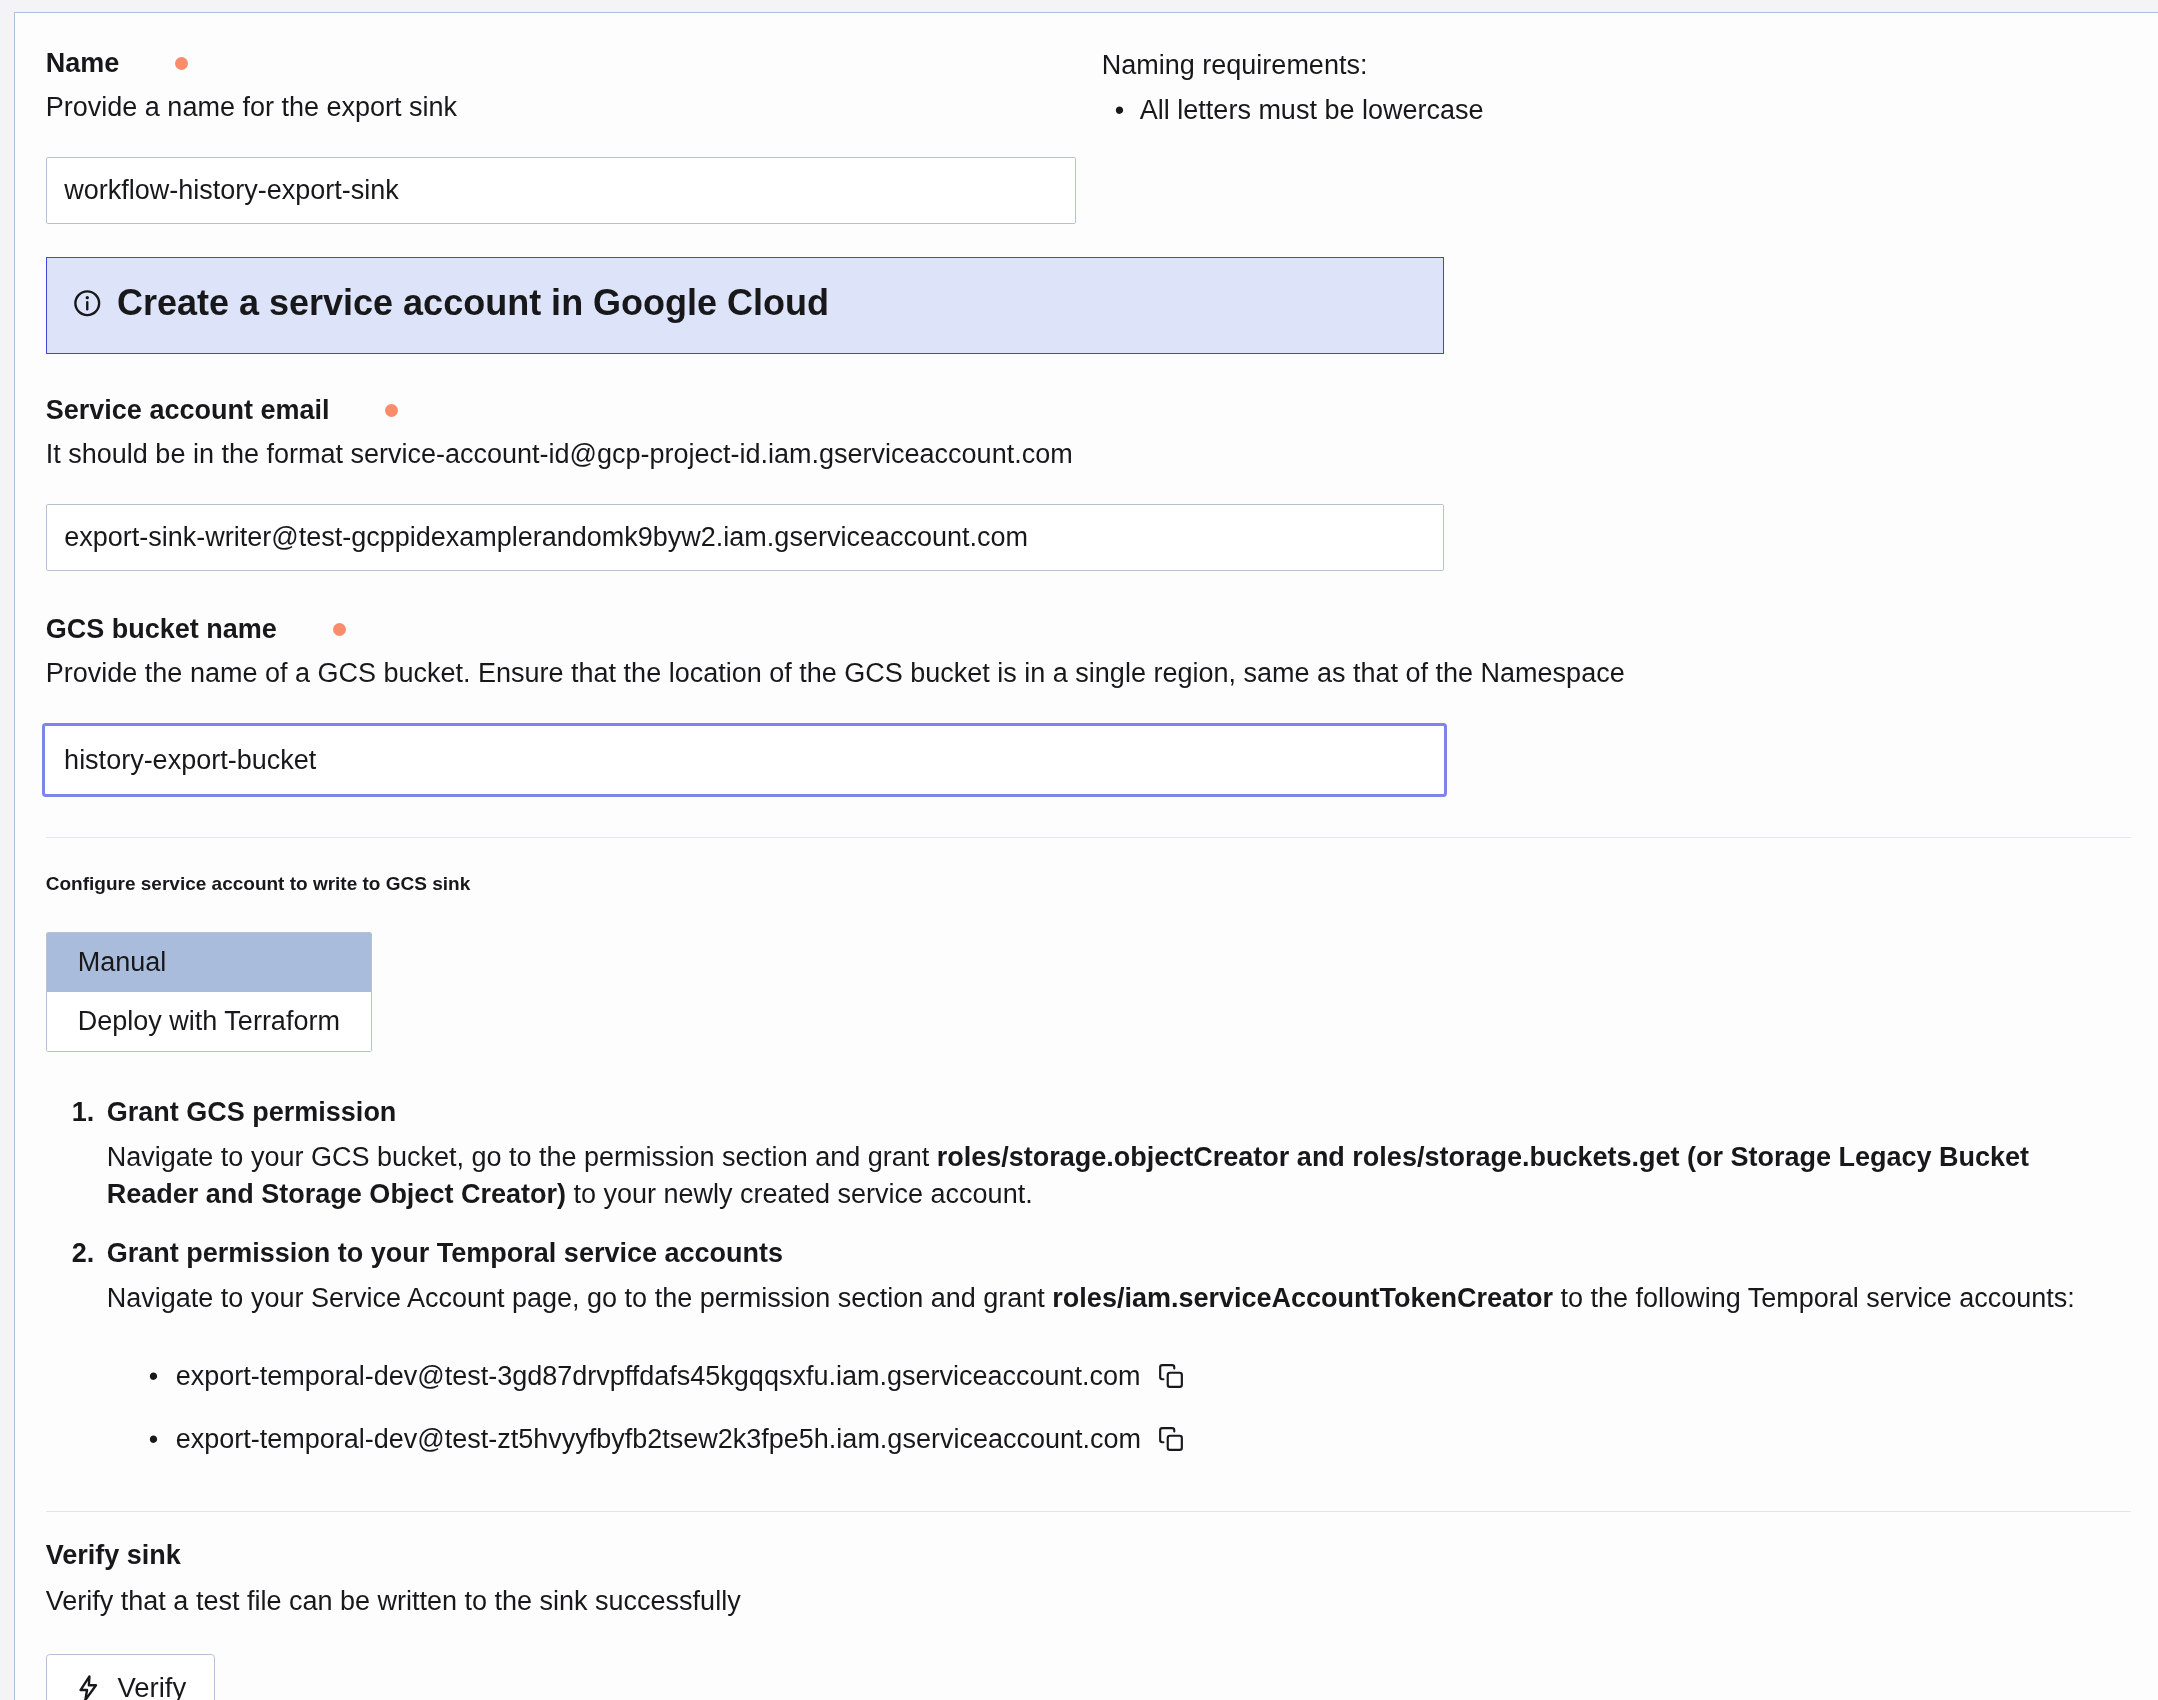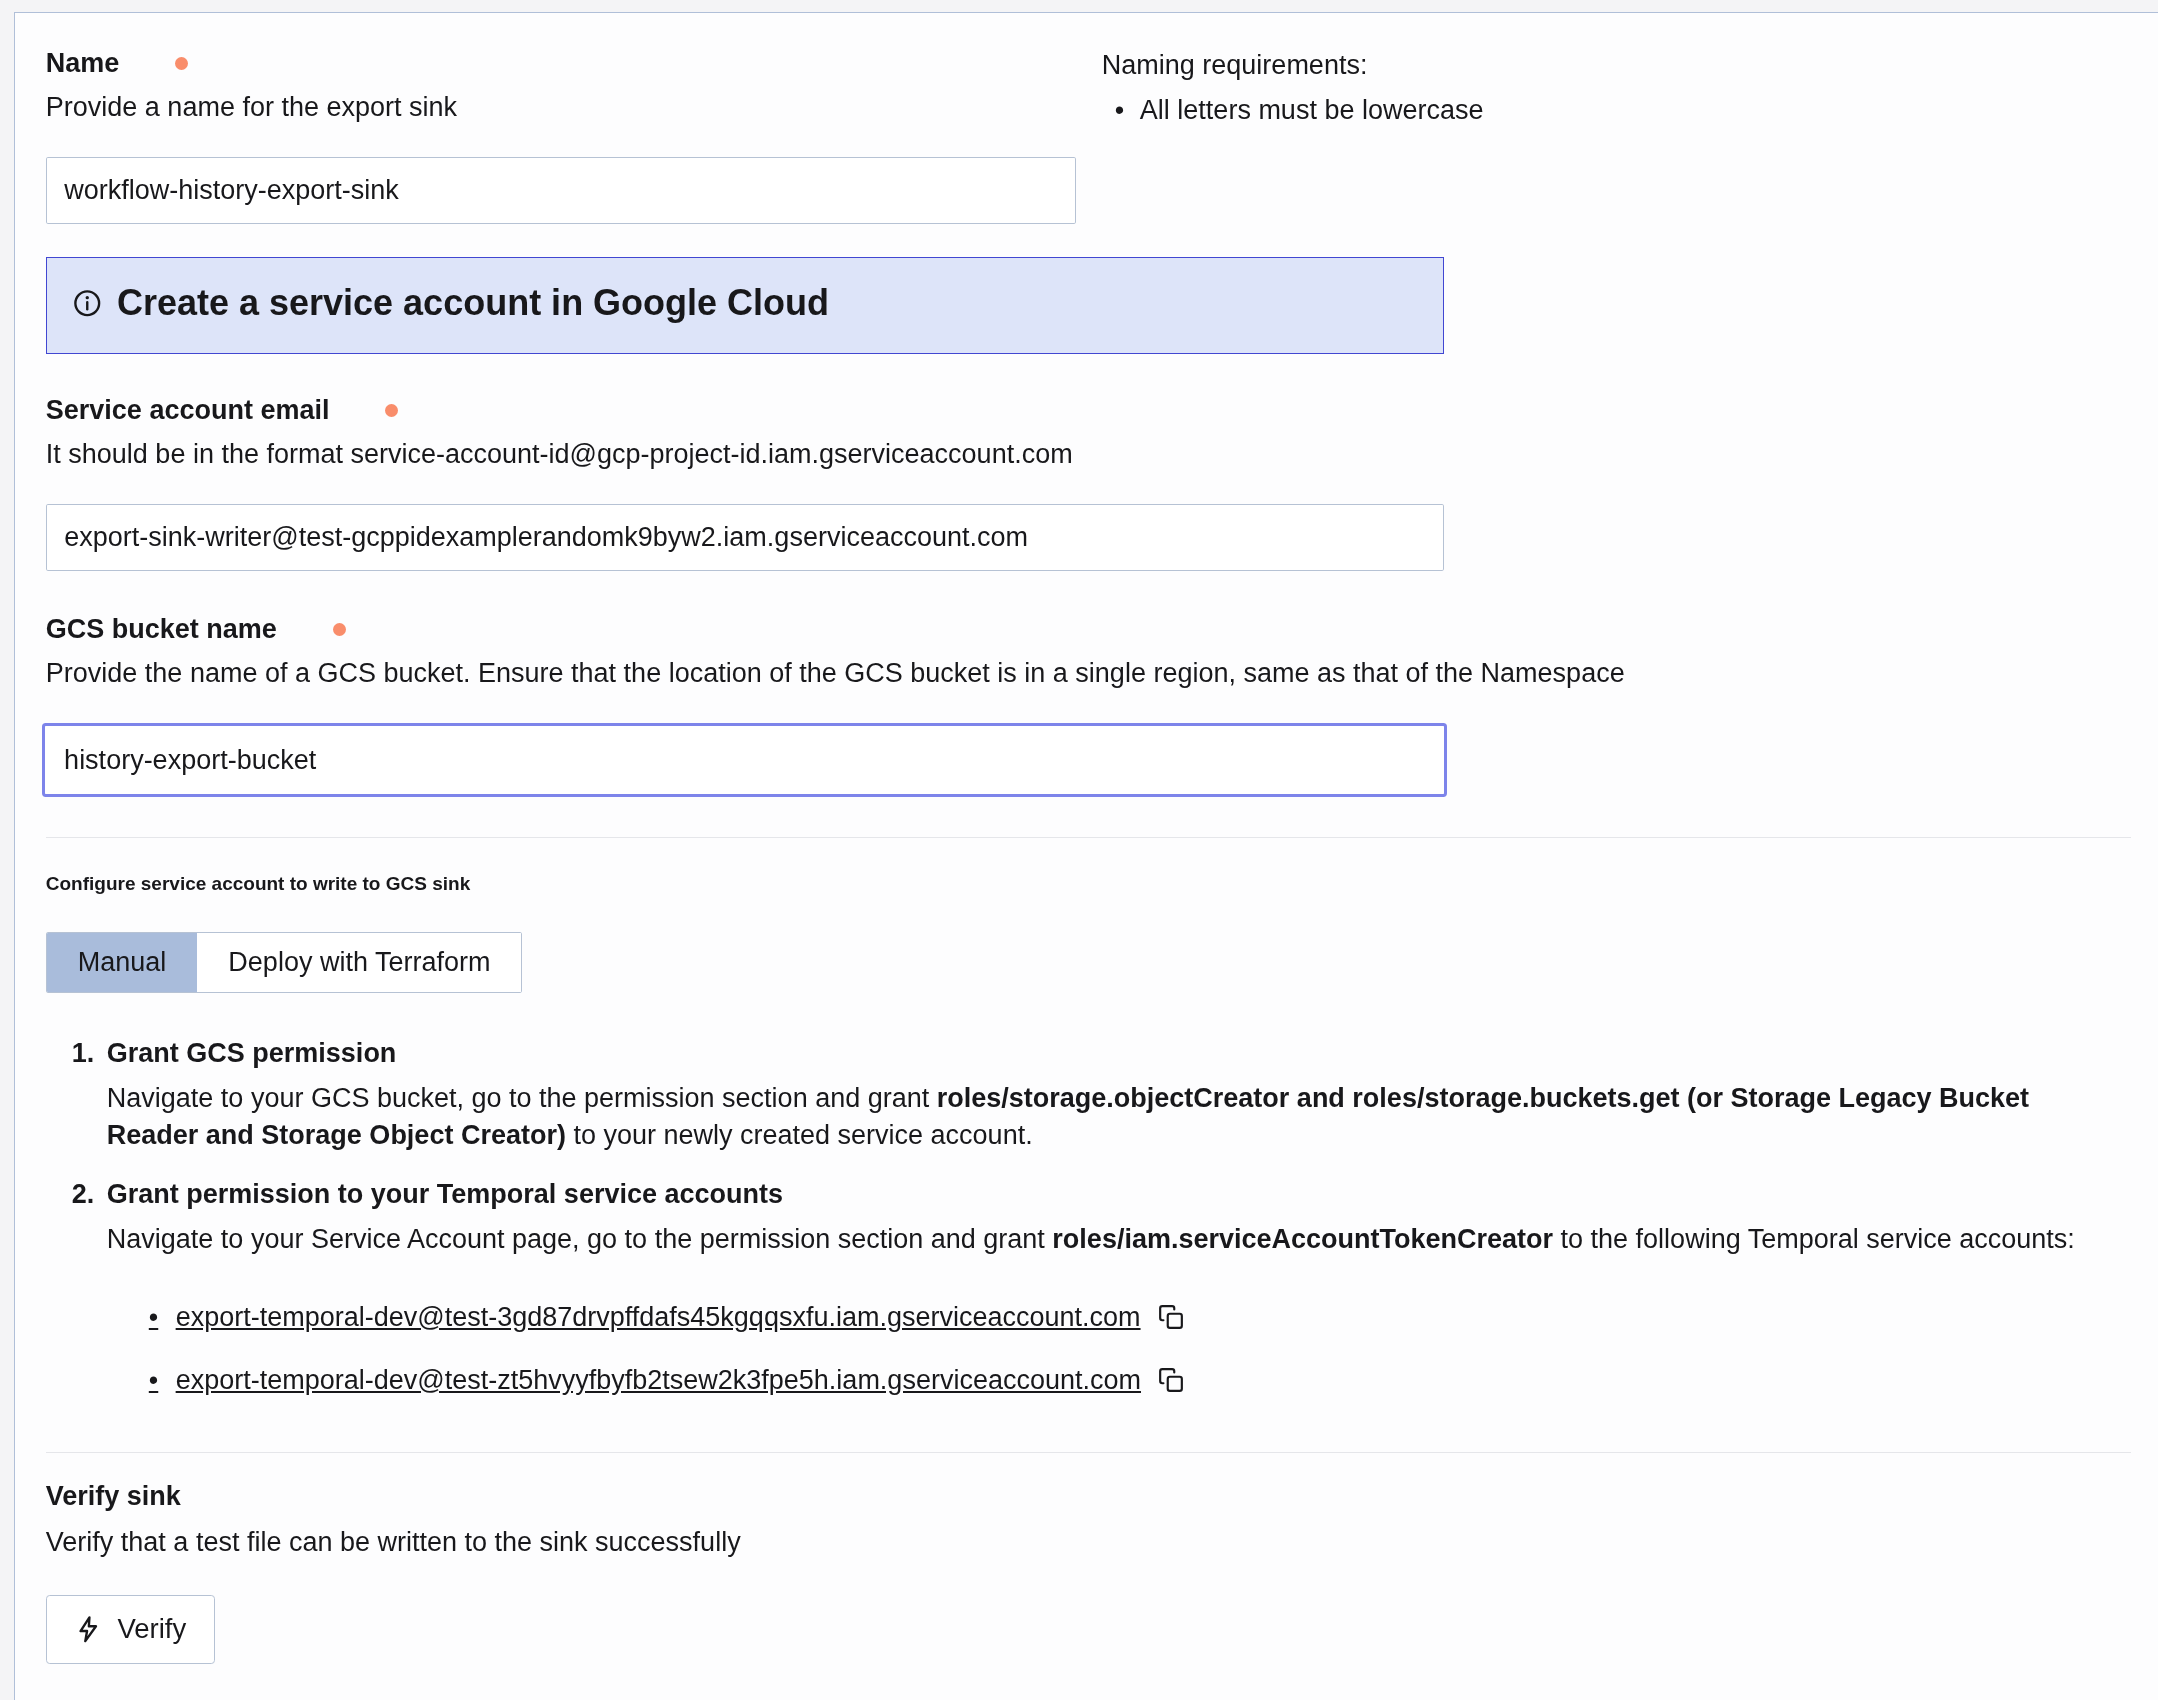--- a/index.html
+++ b/index.html
@@ -102,20 +102,21 @@
 
   .section-heading { font-size: 19px; font-weight: 700; line-height: 35px; margin-top: 27.5px; }
 
   .tab-group {
     display: inline-flex;
     margin-top: 31px;
     border: 1.8px solid #b6c2d4;
     border-radius: 1.8px;
     overflow: hidden;
     background: #fff;
+    flex-direction: column;
   }
   .tab {
     height: 59px;
     display: flex; align-items: center;
     padding: 0 31px;
     font-family: "Liberation Sans", sans-serif;
     font-size: 27px;
     color: #18181b;
     background: #ffffff;
     border: none;
@@ -129,21 +130,21 @@
   .step-num { font-size: 27px; font-weight: 700; line-height: 37px; }
   .step-title { font-size: 27px; font-weight: 700; line-height: 37px; }
   .step-body {
     grid-column: 2;
     font-size: 27px; line-height: 37px;
     margin: 8.3px 0 0;
     max-width: 2011px;
   }
   .step-body strong { font-weight: 700; }
 
-  .account-list { list-style: none; margin: 14.7px 0 0; padding: 0 0 0 42px; text-decoration: underline; }
+  .account-list { list-style: none; margin: 14.7px 0 0; padding: 0 0 0 42px; }
   .account-row {
     display: flex; align-items: center;
     font-size: 27px; line-height: 37px;
     margin-top: 26px;
   }
   .account-row::before {
     content: "\2022";
     font-size: 27px;
     margin-right: 17.4px;
   }

